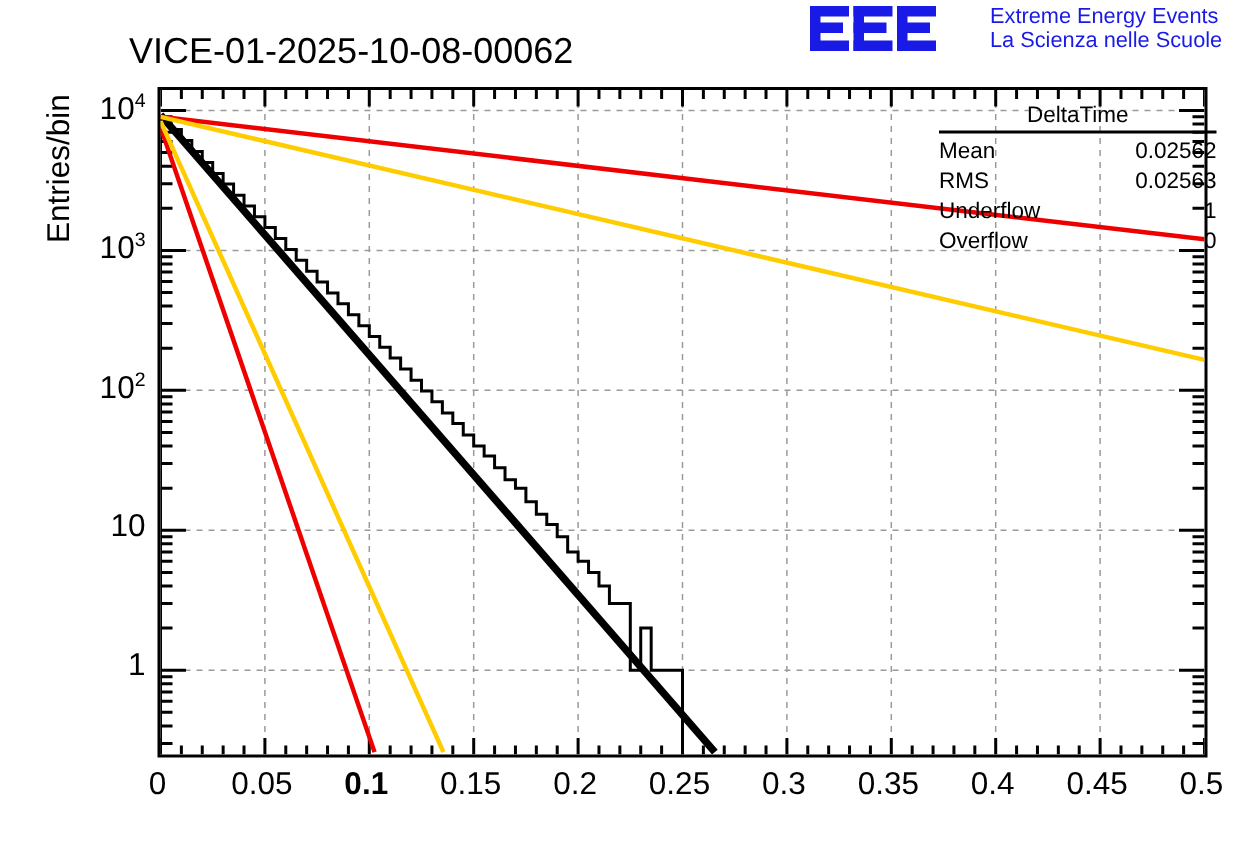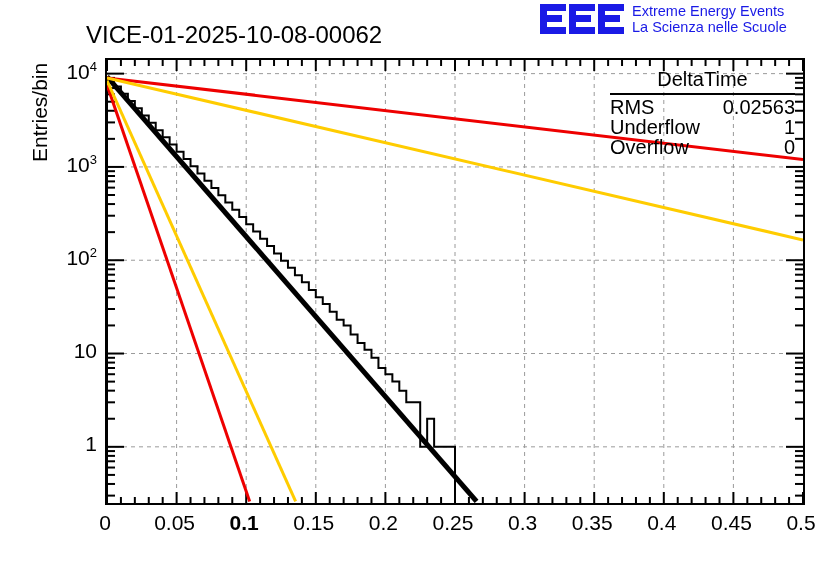--- a/index.html
+++ b/index.html
@@ -13,37 +13,37 @@
 
   
   .logo{position:absolute;left:540px;top:3px;display:flex;align-items:flex-start;}
   .logo-e-wrap{display:flex;gap:3px;margin-right:8px;margin-top:1px;}
   .logo-e{width:26px;height:30px;position:relative;}
   .logo-e span{position:absolute;left:0;background:#1a1ae6;}
   .logo-e .b1{top:0;width:26px;height:7px;}
   .logo-e .b2{top:11px;width:22px;height:7px;}
   .logo-e .b3{top:23px;width:26px;height:7px;}
   .logo-e .v{top:0;left:0;width:7px;height:30px;}
-  .logo-txt{line-height:16px;font-size:14.5px;color:#1a1ae6;white-space:nowrap;}
+  .logo-txt{line-height:16px;font-size:14.5px;color:#1a1ae6;white-space:nowrap;margin-left:28px;}
 
   
   #frame{position:absolute;left:105px;top:58px;width:700px;height:447px;
          border:2px solid #000;box-sizing:border-box;background:#fff;}
   #plotsvg{position:absolute;left:0;top:0;}
 
   
   .ylab{position:absolute;font-size:21px;text-align:right;white-space:nowrap;}
   .ylab sup{font-size:13px;vertical-align:super;}
   .xlab{position:absolute;font-size:21px;text-align:center;white-space:nowrap;}
   .ytitle{position:absolute;font-size:21px;white-space:nowrap;
           transform:rotate(-90deg);transform-origin:left top;}
   .xtitle{position:absolute;font-size:23px;white-space:nowrap;}
 
   
-  #stats{position:absolute;left:610px;top:68px;width:185px;font-size:20px;}
+  #stats{position:absolute;left:626px;top:68px;width:185px;font-size:15px;}
   #stats .sname{text-align:center;padding-bottom:1px;}
   #stats .rule{height:2px;background:#000;margin:1px 0 2px 0;}
   #stats .row{display:flex;justify-content:space-between;line-height:20px;}
   #stats .row .k{padding-right:6px;}
 </style>
 </head>
 <body>
 
 <div id="root">
 
@@ -312,20 +312,24 @@
         <line x1="0" y1="17.902679430628154" x2="696" y2="99.54480006226265" stroke="#ee0000" stroke-width="3" stroke-linecap="butt"></line>
         <line x1="0" y1="17.902679430628154" x2="696" y2="179.94007980711825" stroke="#ffcc00" stroke-width="3" stroke-linecap="butt"></line>
       </svg>
   </div>
 
   <div id="stats">
     <div class="sname">DeltaTime</div>
     <div class="rule"></div>
     <div id="stats-rows">
         <div class="row">
+          <span class="k">Mean</span>
+          <span>0.02562</span>
+        </div>
+        <div class="row">
           <span class="k">RMS</span>
           <span>0.02563</span>
         </div>
         <div class="row">
           <span class="k">Underflow</span>
           <span>1</span>
         </div>
         <div class="row">
           <span class="k">Overflow</span>
           <span>0</span>

